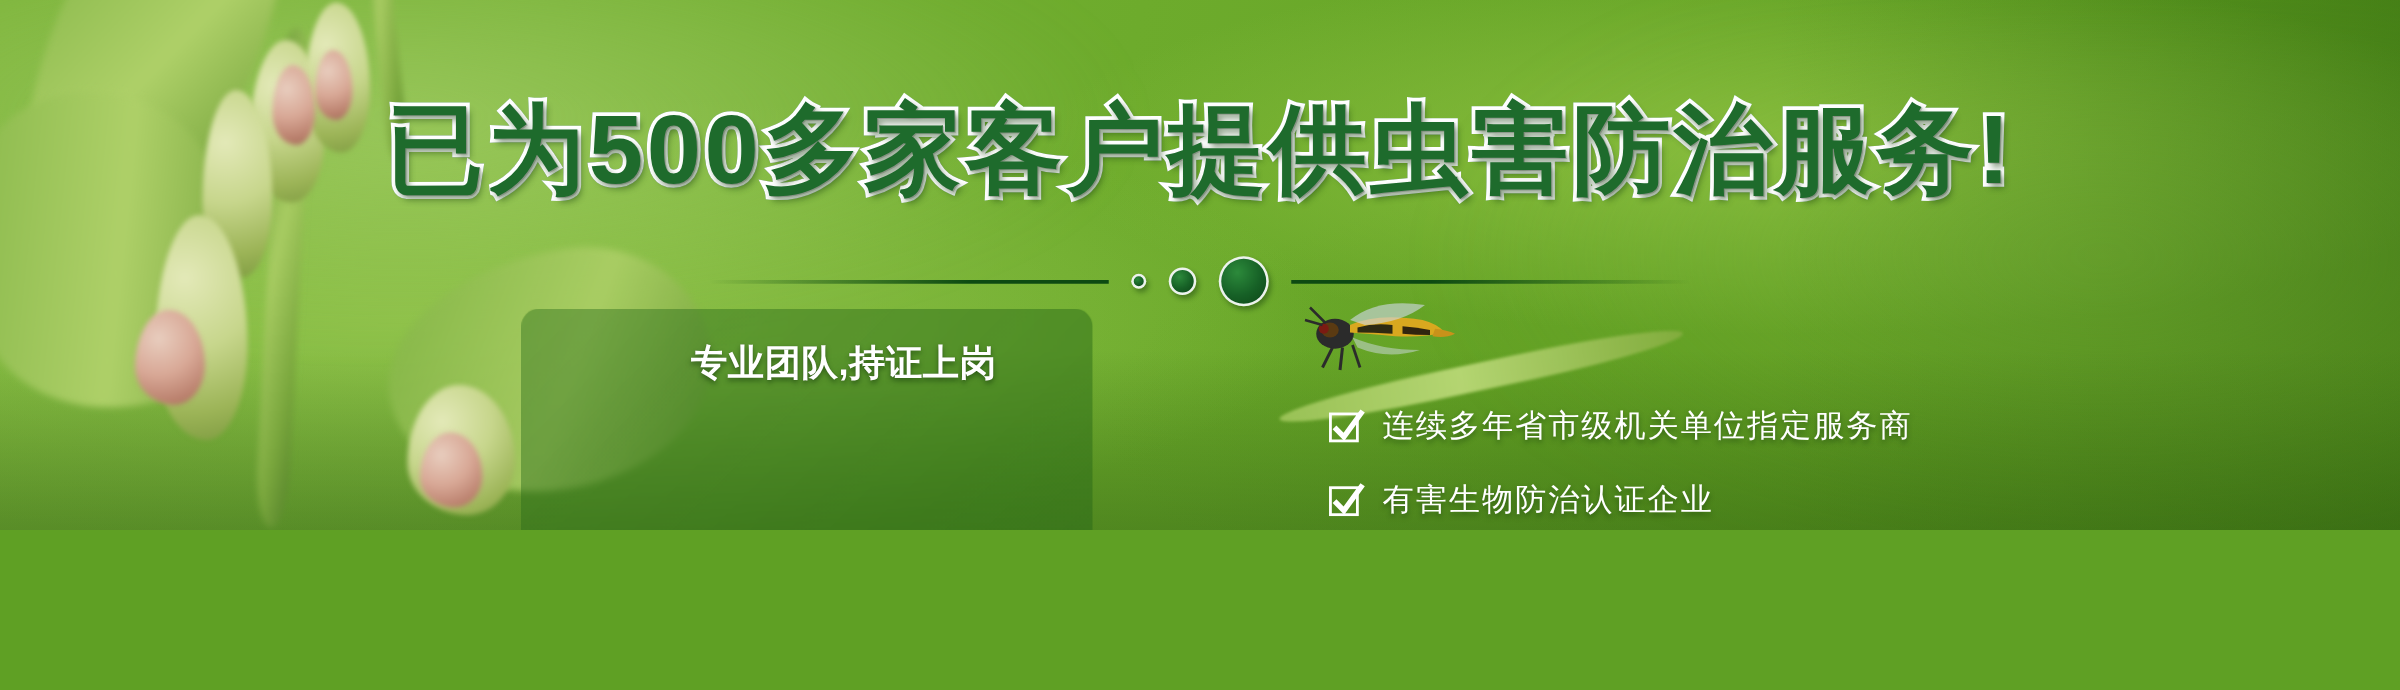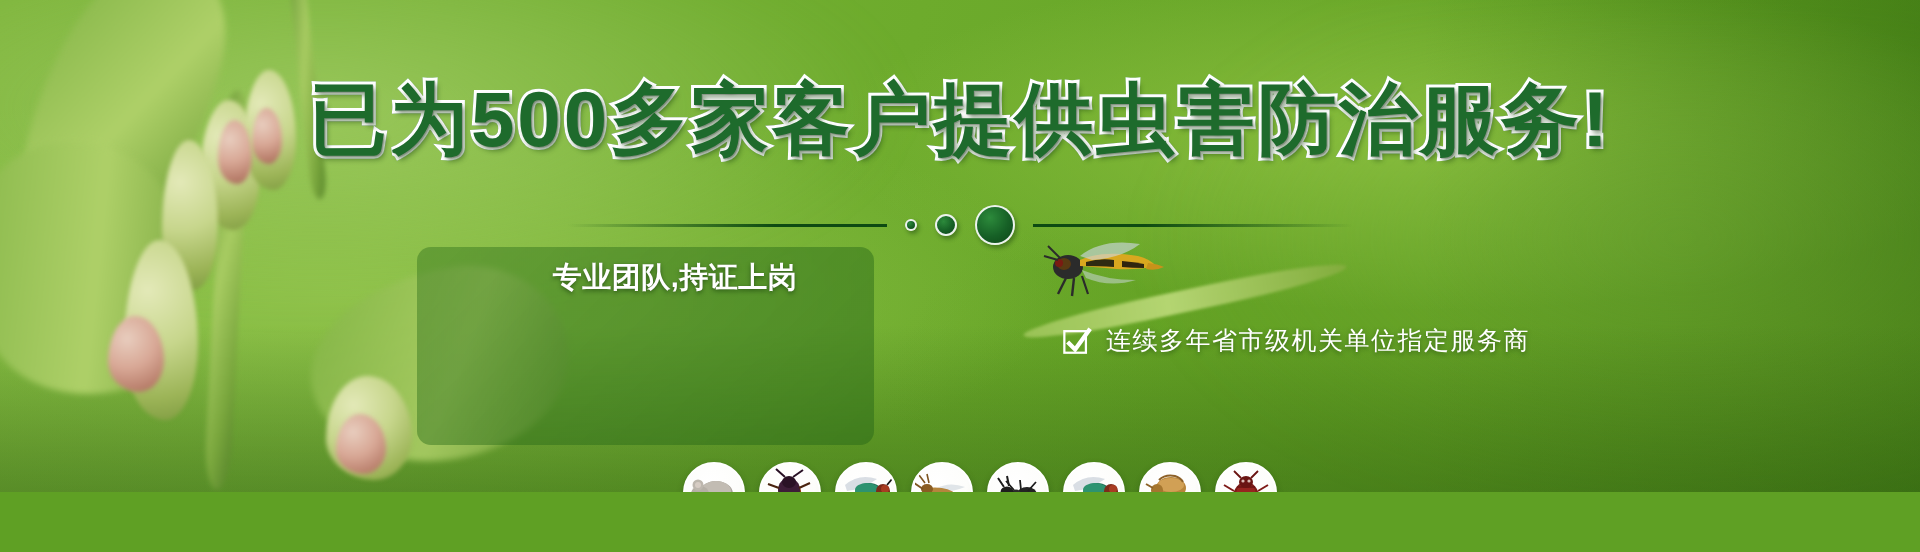--- a/index.html
+++ b/index.html
@@ -5,21 +5,21 @@
   * { margin:0; padding:0; box-sizing:border-box; }
   html,body { width:1920px; height:552px; overflow:hidden; }
   body {
     font-family:"Liberation Sans","DejaVu Sans",sans-serif;
     background:#5fa024;
   }
 
   
   .banner {
     position:relative;
-    width:1920px; height:492px;
+    width:1920px; height:424px;
     overflow:hidden;
   }
 
   
   .bg-base {
     position:absolute; inset:0;
     background:
       radial-gradient(ellipse 60% 70% at 18% 60%, #8fc24a 0%, rgba(143,194,74,0) 62%),
       radial-gradient(ellipse 48% 55% at 74% 28%, #8bbf3f 0%, rgba(139,191,63,0) 64%),
       radial-gradient(ellipse 70% 90% at 92% 78%, #5e9a1f 0%, rgba(94,154,31,0) 66%),
@@ -136,20 +136,21 @@
   }
   .panel-lines {
     position:absolute; left:400px; top:258px; width:520px;
   }
   .pline {
     color:#ffffff;
     font-weight:bold;
     white-space:nowrap;
     text-shadow:0 2px 4px rgba(16,52,10,.55), 0 0 1px rgba(0,0,0,.3);
     letter-spacing:.5px;
+    margin-top:13px;
   }
   .pline.l1 { font-size:29px; text-align:center; padding-left:30px; margin-bottom:26px; }
   .pline.l2 { font-size:31px; text-align:left;  padding-left:6px; margin-bottom:26px; }
   .pline.l3 { font-size:31px; text-align:left;  padding-left:0px; }
 
   
   .bullets {
     position:absolute; left:1062px; top:324px;
   }
   .bullet {
@@ -248,20 +249,27 @@
   </div>
 
   <div class="bullets">
     <div class="bullet">
       <svg class="chk" viewBox="0 0 32 32">
         <rect x="2.5" y="5.5" width="23" height="23" fill="none" stroke="#ffffff" stroke-width="2.4"></rect>
         <path d="M6 17 L14 25 L30 3" fill="none" stroke="#ffffff" stroke-width="4.6" stroke-linecap="butt"></path>
       </svg>
       <span class="bullet-text">连续多年省市级机关单位指定服务商</span>
     </div>
+    <div class="bullet">
+      <svg class="chk" viewBox="0 0 32 32">
+        <rect x="2.5" y="5.5" width="23" height="23" fill="none" stroke="#ffffff" stroke-width="2.4"></rect>
+        <path d="M6 17 L14 25 L30 3" fill="none" stroke="#ffffff" stroke-width="4.6" stroke-linecap="butt"></path>
+      </svg>
+      <span class="bullet-text">有害生物防治认证企业</span>
+    </div>
   </div>
 
   <div class="pests">
 
     <div class="pest">
       <svg width="54" height="46" viewBox="0 0 54 46">
         <ellipse cx="29" cy="24" rx="17" ry="13" fill="#a8a29a"></ellipse>
         <ellipse cx="29" cy="21" rx="15" ry="10" fill="#c2bcb3"></ellipse>
         <ellipse cx="13" cy="24" rx="9" ry="8" fill="#b5afa6"></ellipse>
         <circle cx="11" cy="15" r="5.5" fill="#bdb7ae"></circle>

